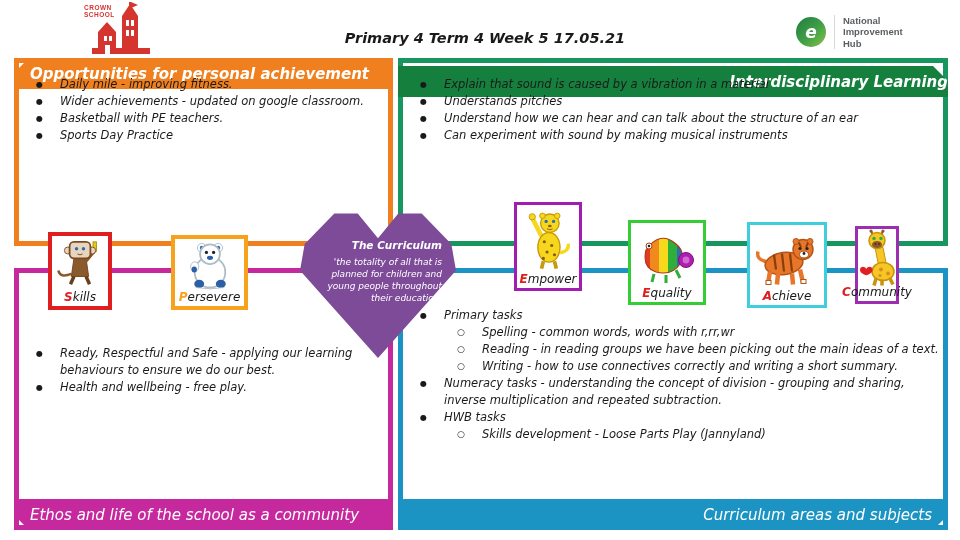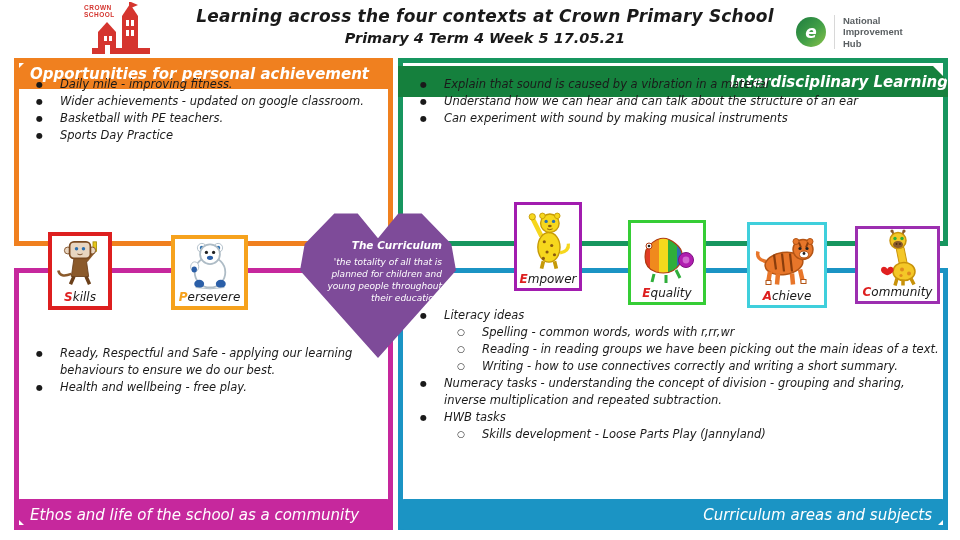--- a/index.html
+++ b/index.html
@@ -65,21 +65,21 @@
   .badge { position:absolute; background:#fff; z-index:5; display:flex; flex-direction:column;
     align-items:center; justify-content:flex-end; padding-bottom:2px; }
   .badge svg { flex:1 1 auto; }
   .badge-label { font-style:italic; font-size:12px; line-height:13px; white-space:nowrap; }
   .badge-label .init { font-weight:bold; }
   .bdg-skills    { left:48px;  top:232px; width:64px; height:78px; border:4px solid #dd1f1f; }
   .bdg-persevere { left:171px; top:235px; width:77px; height:75px; border:4px solid #f6a21d; }
   .bdg-empower   { left:514px; top:202px; width:68px; height:89px; border:3px solid #a21caf; }
   .bdg-equality  { left:628px; top:220px; width:78px; height:85px; border:3px solid #35cd35; }
   .bdg-achieve   { left:747px; top:222px; width:80px; height:86px; border:3px solid #3fcfdc; }
-  .bdg-community { left:855px; top:226px; width:85px; height:78px; border:3px solid #9c2fb0; }
+  .bdg-community { left:855px; top:226px; width:44px; height:78px; border:3px solid #9c2fb0; }
 </style>
 </head>
 <body>
 
 <div class="slide">
 
   <div class="crown-logo">
     <svg width="84" height="54" viewBox="0 0 84 54">
       <g fill="#d5352f">
         <polygon points="52,2 60,14 44,14"></polygon>
@@ -99,21 +99,20 @@
           <rect x="31" y="34" width="3" height="5"></rect>
         <rect x="27" y="43" width="5" height="9"></rect>
       </g>
     </svg>
     <div class="crown-text">
       <div>CROWN</div>
       <div>SCHOOL</div>
     </div>
   </div>
 
-  <div class="hdr-title">Learning across the four contexts at Crown Primary School</div>
   <div class="hdr-sub">Primary 4  Term 4 Week 5  17.05.21</div>
 
   <div class="hub-logo">
     <div class="hub-mark">e</div>
     <div class="hub-div"></div>
     <div class="hub-text">
       <div>National</div>
       <div>Improvement</div>
       <div>Hub</div>
     </div>
@@ -126,36 +125,37 @@
       <li>Wider achievements - updated on google classroom.</li>
       <li>Basketball with PE teachers.</li>
       <li>Sports Day Practice</li>
     </ul>
   </div>
 
   <div class="box box-tr">
     <div class="bar bar-top bar-tr">Interdisciplinary Learning</div>
     <ul class="blist list-tr">
       <li>Explain that sound is caused by a vibration in a material</li>
+      <li>Understands pitches</li>
       <li>Understand how we can hear and can talk about the structure of an ear</li>
       <li>Can experiment with sound by making musical instruments</li>
     </ul>
   </div>
 
   <div class="box box-bl">
     <ul class="blist list-bl">
       <li>Ready, Respectful and Safe - applying our learning behaviours to ensure we do our best.</li>
       <li>Health and wellbeing - free play.</li>
     </ul>
     <div class="bar bar-bottom bar-bl">Ethos and life of the school as a community</div>
   </div>
 
   <div class="box box-br">
     <ul class="blist list-br">
-      <li>Literacy ideas</li>
+      <li>Primary tasks</li>
       <li class="sub">Spelling - common words, words with r,rr,wr</li>
       <li class="sub">Reading - in reading groups we have been picking out the main ideas of a text.</li>
       <li class="sub">Writing -  how to use connectives correctly and writing a short summary.</li>
       <li>Numeracy tasks -  understanding the concept of division - grouping and sharing, inverse multiplication and repeated subtraction.</li>
       <li>HWB tasks</li>
       <li class="sub">Skills development - Loose Parts Play (Jannyland)</li>
     </ul>
     <div class="bar bar-bottom bar-br">Curriculum areas and subjects</div>
   </div>
 

